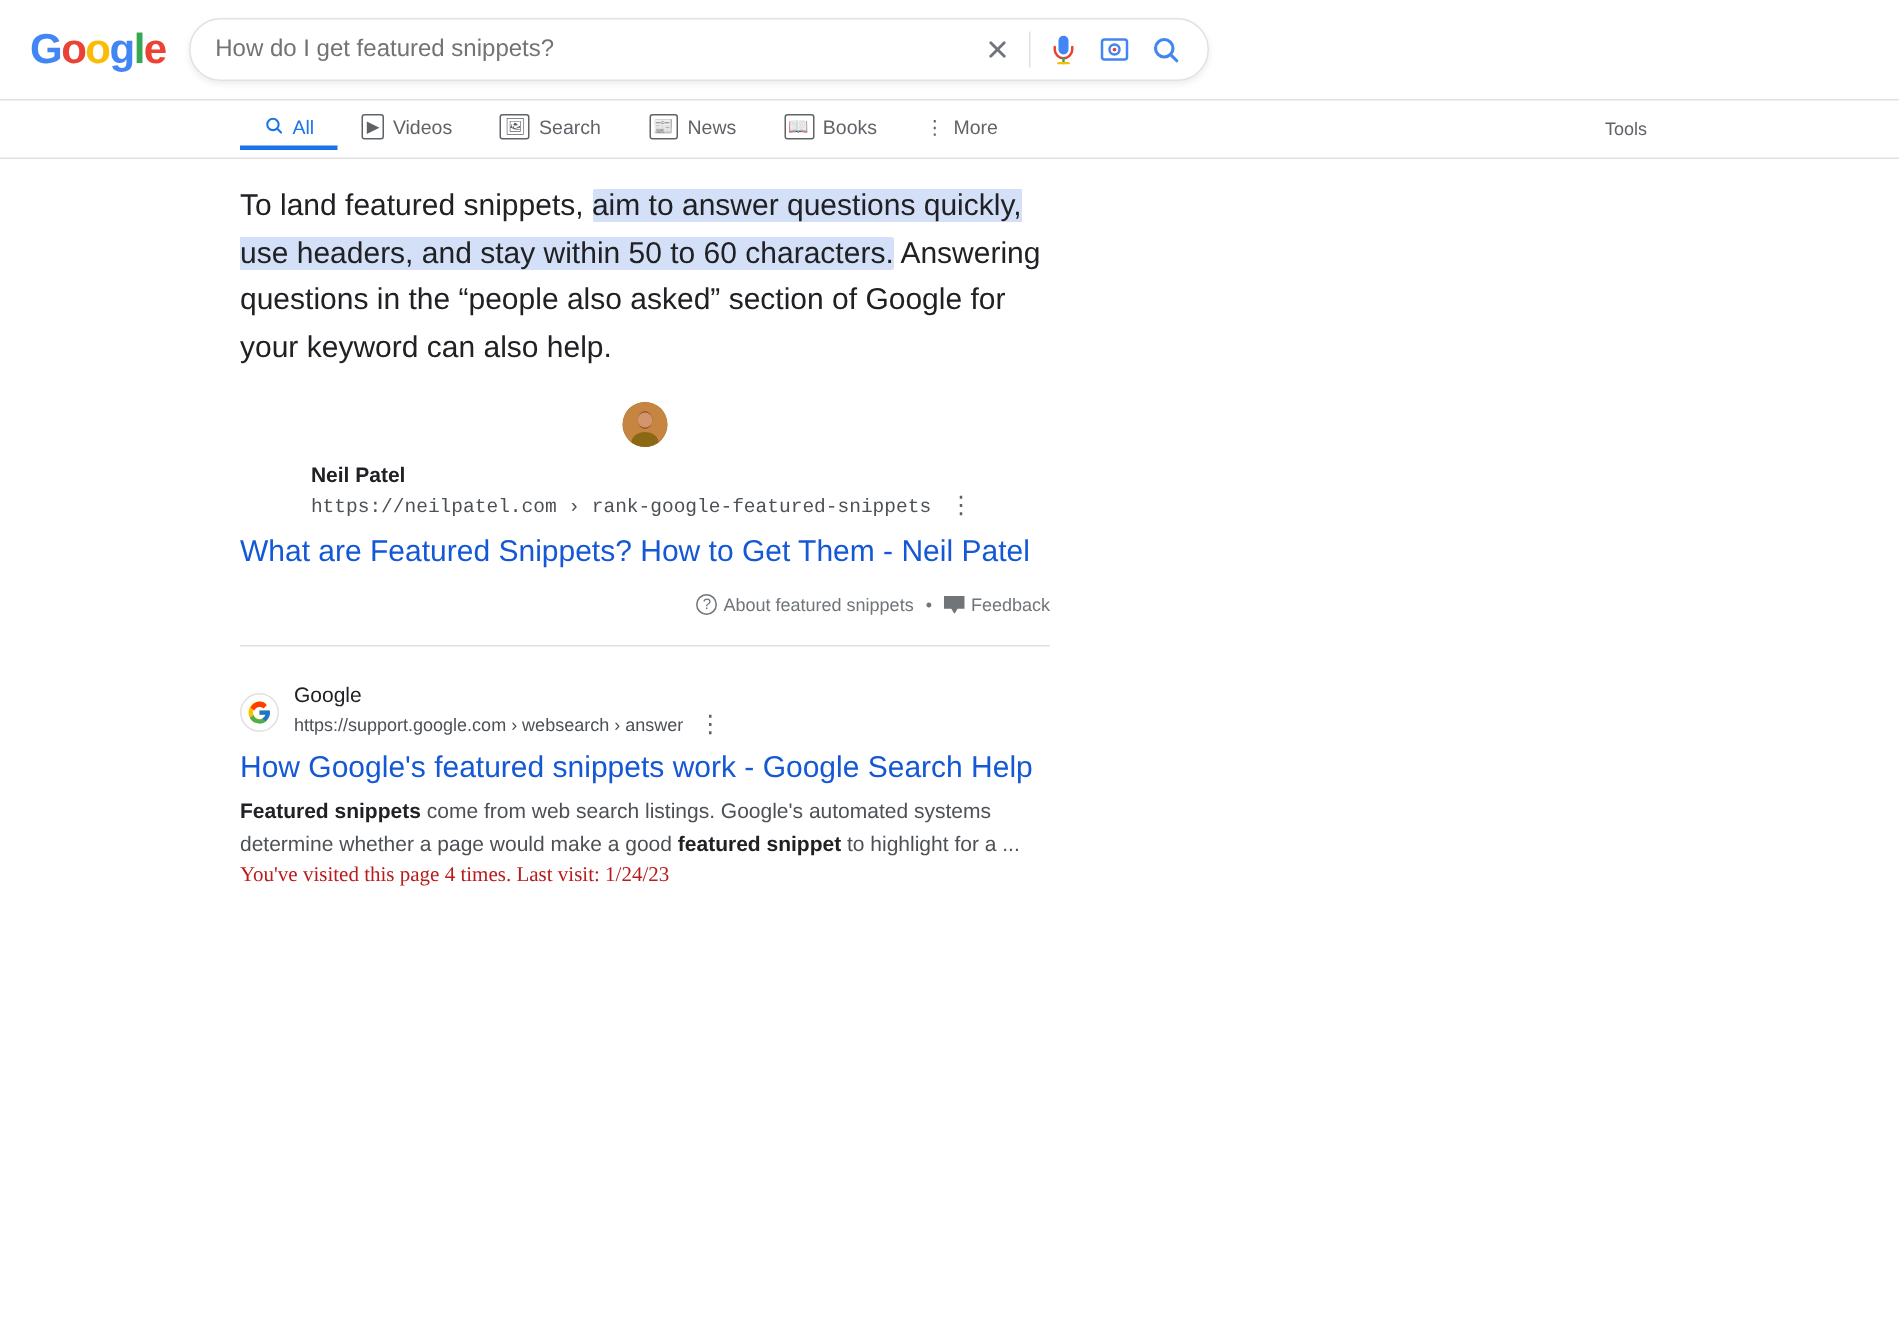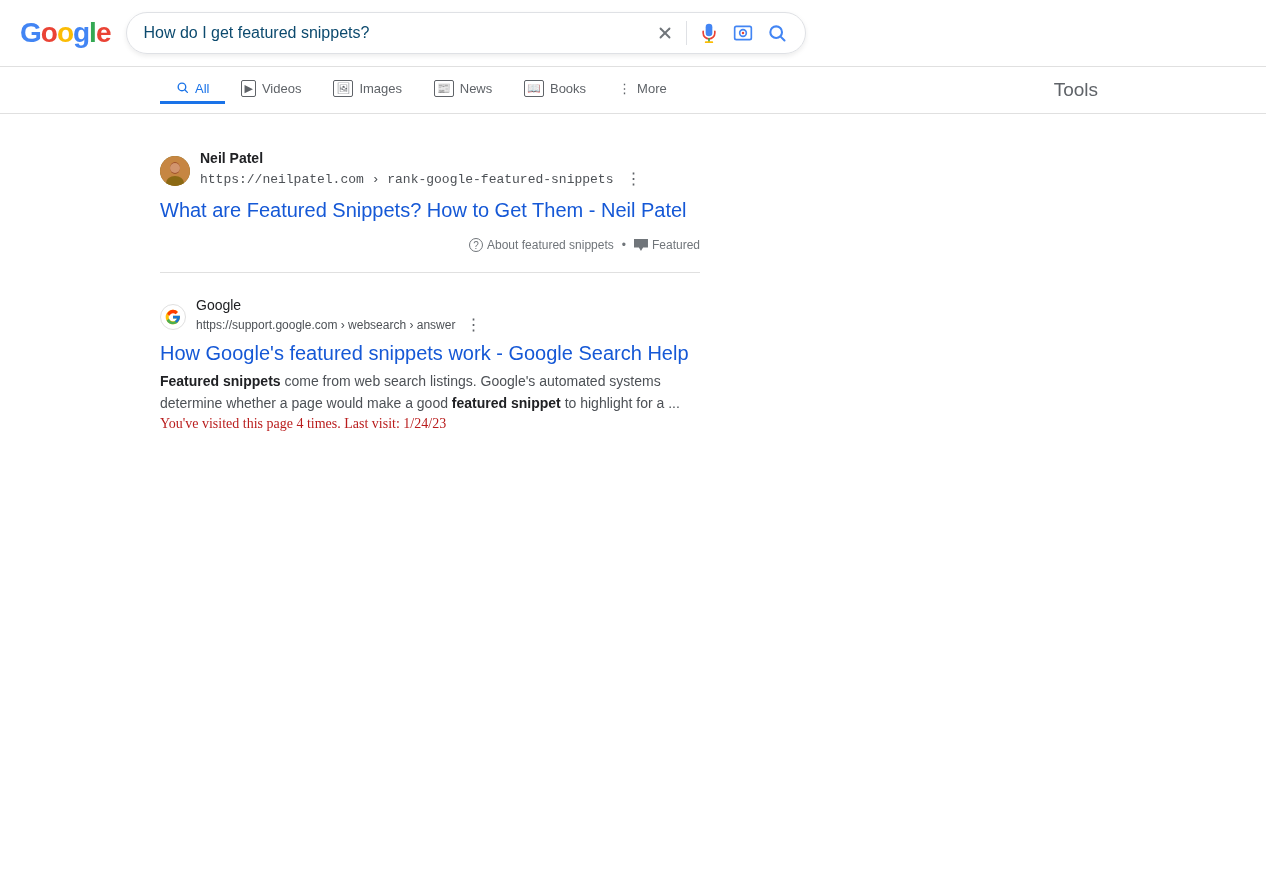--- a/index.html
+++ b/index.html
@@ -41,21 +41,21 @@
       padding: 8px 16px;
       box-shadow: 0 2px 5px rgba(0,0,0,0.08);
       gap: 10px;
     }
 
     .search-input {
       flex: 1;
       border: none;
       outline: none;
       font-size: 16px;
-      color: #0c4a6e;
+      color: #737373;
       background: transparent;
     }
 
     .search-icons {
       display: flex;
       align-items: center;
       gap: 10px;
     }
 
     .icon-btn {
@@ -93,21 +93,21 @@
     .nav-tab.active {
       color: #1a73e8;
       border-bottom: 3px solid #1a73e8;
     }
 
     .tools-tab {
       margin-left: auto;
       color: #5f6368;
       cursor: pointer;
       padding: 12px 8px;
-      font-size: 19px;
+      font-size: 12px;
       text-align: right;
     }
 
     
     .main-content {
       padding: 0 160px;
       max-width: 860px;
     }
 
     .results-count {
@@ -132,20 +132,21 @@
     .snippet-highlight {
       background-color: #d4e0f7;
       border-radius: 2px;
     }
 
     .snippet-source {
       display: flex;
       align-items: center;
       gap: 10px;
       margin-top: 20px;
+      flex-direction: column;
     }
 
     .source-avatar {
       width: 30px;
       height: 30px;
       border-radius: 50%;
       background: #8B6914;
       display: flex;
       align-items: center;
       justify-content: center;
@@ -379,41 +380,44 @@
         </svg>
     </span>
     <span>All</span>
   </div>
   <div class="nav-tab">
     <span style="font-size:11px;border:1px solid #5f6368;padding:1px 2px;border-radius:2px;">▶</span>
     <span>Videos</span>
   </div>
   <div class="nav-tab">
     <span style="font-size:11px;border:1px solid #5f6368;padding:1px 2px;border-radius:2px;">🖼</span>
-    <span>Images</span>
+    <span>Search</span>
   </div>
   <div class="nav-tab">
     <span style="font-size:11px;border:1px solid #5f6368;padding:1px 2px;border-radius:2px;">📰</span>
     <span>News</span>
   </div>
   <div class="nav-tab">
     <span style="font-size:11px;border:1px solid #5f6368;padding:1px 2px;border-radius:2px;">📖</span>
     <span>Books</span>
   </div>
   <div class="nav-tab">
     <span>⋮</span>
     <span>More</span>
   </div>
   <div class="tools-tab">Tools</div>
 </div>
 
 <div class="main-content">
 
 
   <div class="featured-snippet">
+    <p class="snippet-text">
+      <span>To land featured snippets, </span><span class="snippet-highlight">aim to answer questions quickly, use headers, and stay within 50 to 60 characters.</span><span> Answering questions in the “people also asked” section of Google for your keyword can also help.</span>
+    </p>
 
     <div class="snippet-source">
       <div class="source-avatar">
 
         <svg width="30" height="30" viewBox="0 0 30 30">
           <circle cx="15" cy="15" r="15" fill="#c68642"></circle>
           <ellipse cx="15" cy="12" rx="5" ry="6" fill="#a0522d"></ellipse>
           <ellipse cx="15" cy="27" rx="9" ry="7" fill="#8B6914"></ellipse>
           <circle cx="15" cy="12" r="5" fill="#d2956e"></circle>
         </svg>
@@ -430,21 +434,21 @@
     <a class="snippet-link" href="#">What are Featured Snippets? How to Get Them - Neil Patel</a>
 
     <div class="snippet-meta">
       <div class="about-btn">
         <span class="q-circle">?</span>
         <span>About featured snippets</span>
       </div>
       <span class="meta-divider">•</span>
       <div class="feedback-btn">
         <span style="display:inline-block;width:14px;height:12px;background:#70757a;clip-path:polygon(0 0,100% 0,100% 70%,65% 70%,50% 100%,35% 70%,0 70%);"></span>
-        <span>Featured</span>
+        <span>Feedback</span>
       </div>
     </div>
   </div>
 
   <div class="search-result">
     <div class="result-source-row">
       <div class="result-favicon">
 
         <svg width="16" height="16" viewBox="0 0 48 48">
           <path d="M44.5 20H24v8.5h11.8C34.7 33.9 30.1 37 24 37c-7.2 0-13-5.8-13-13s5.8-13 13-13c3.1 0 5.9 1.1 8.1 2.9l6.4-6.4C34.6 4.1 29.6 2 24 2 11.8 2 2 11.8 2 24s9.8 22 22 22c11 0 21-8 21-22 0-1.3-.2-2.7-.5-4z" fill="#FFC107"></path>

